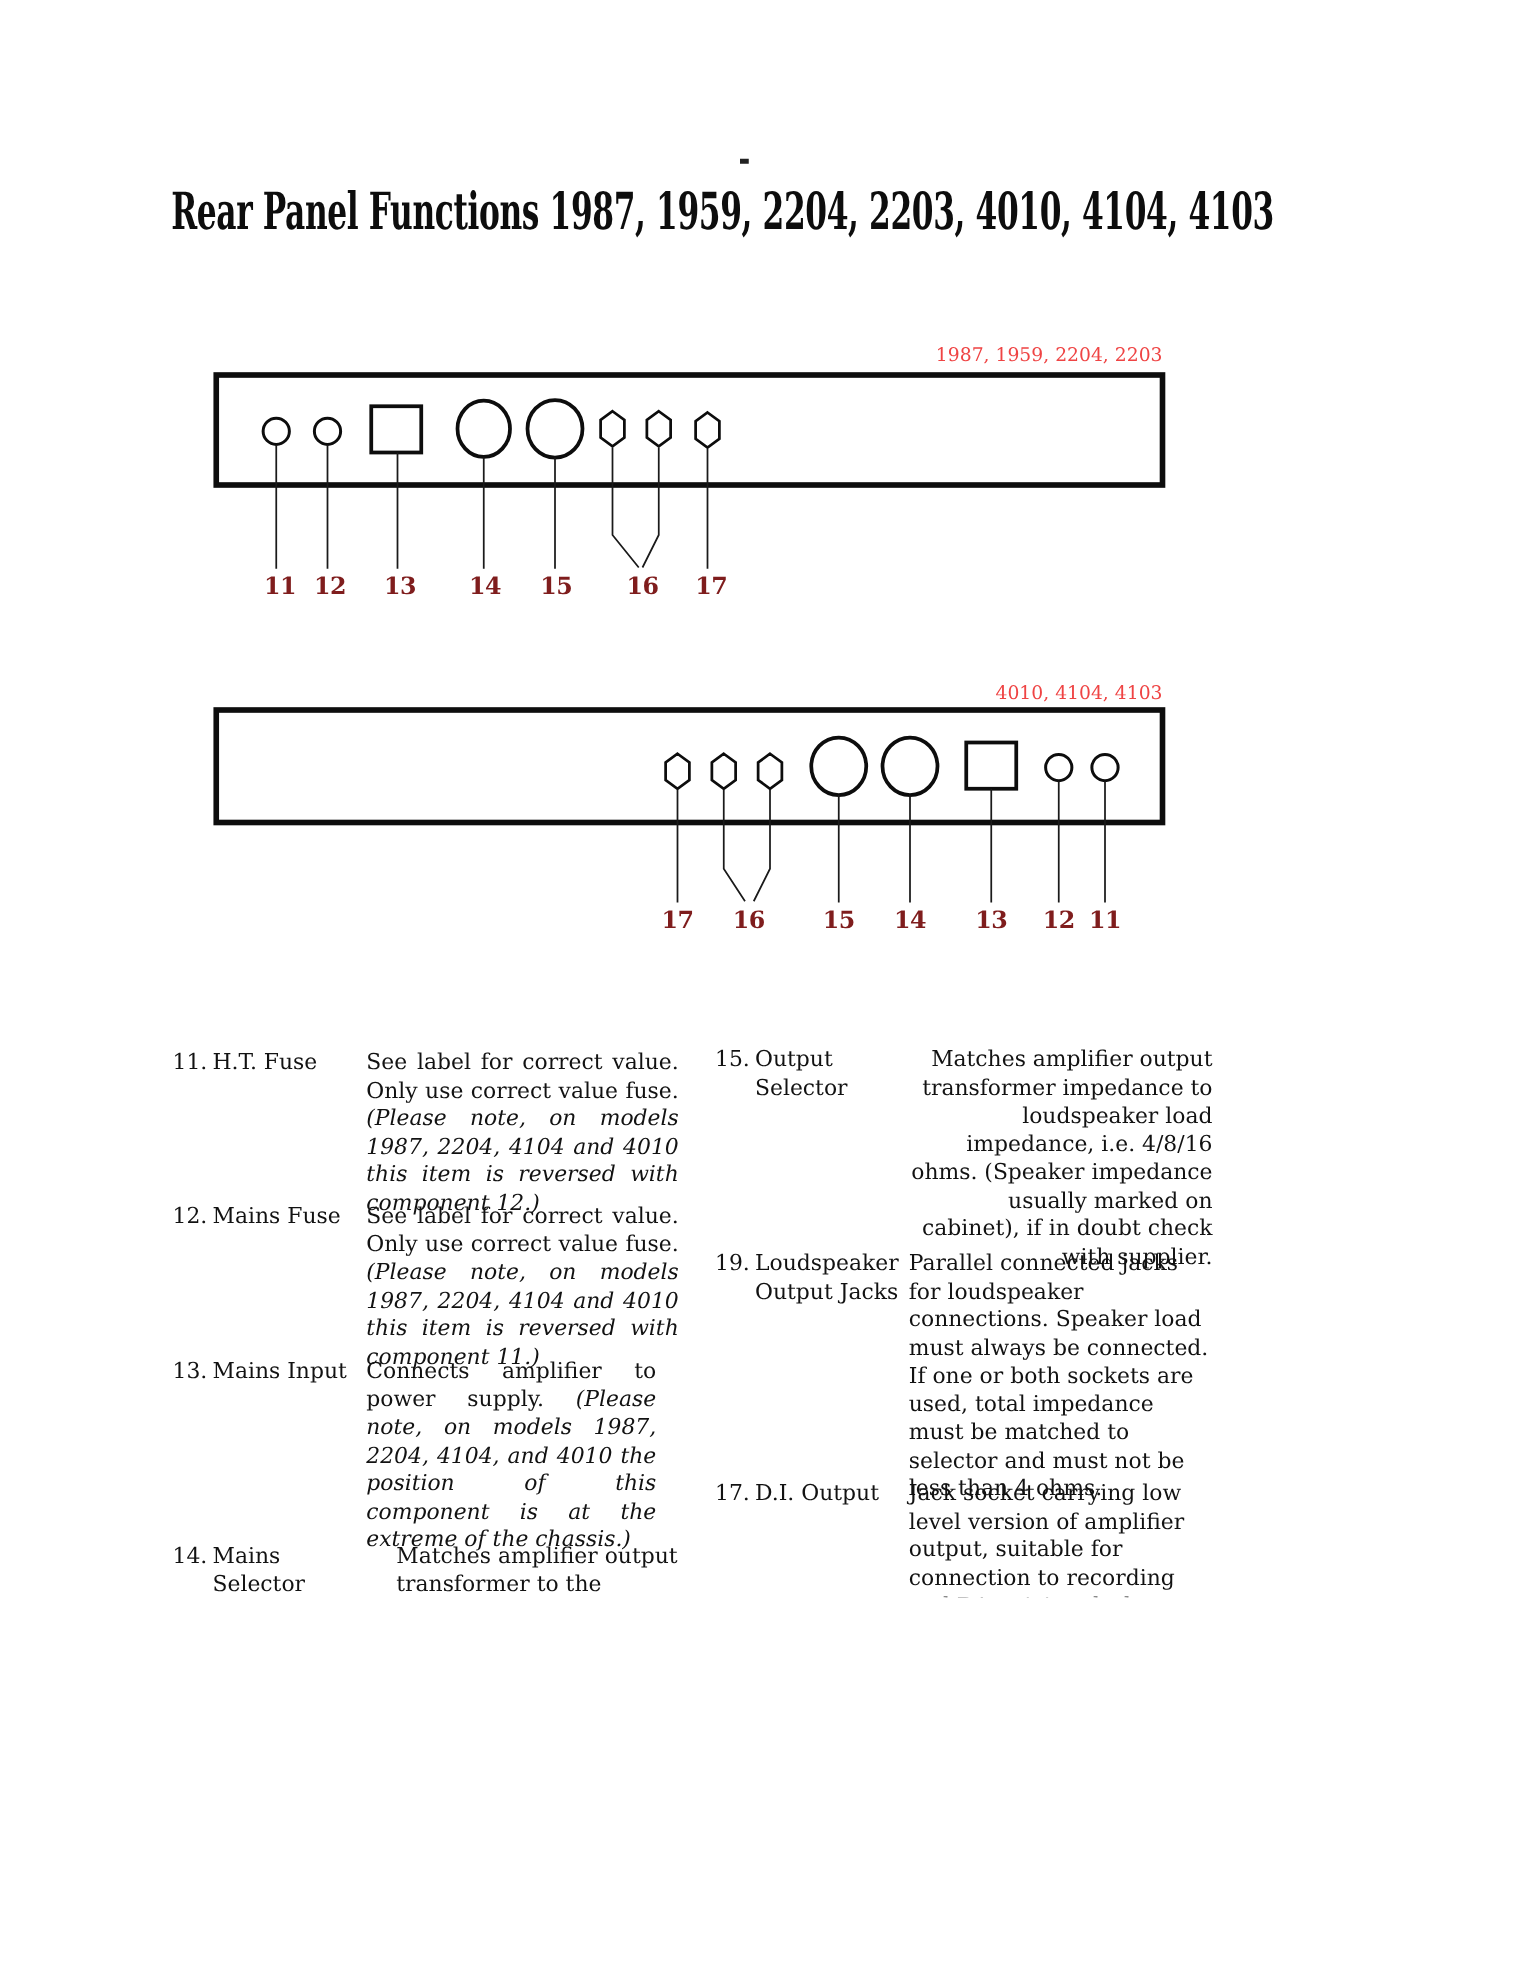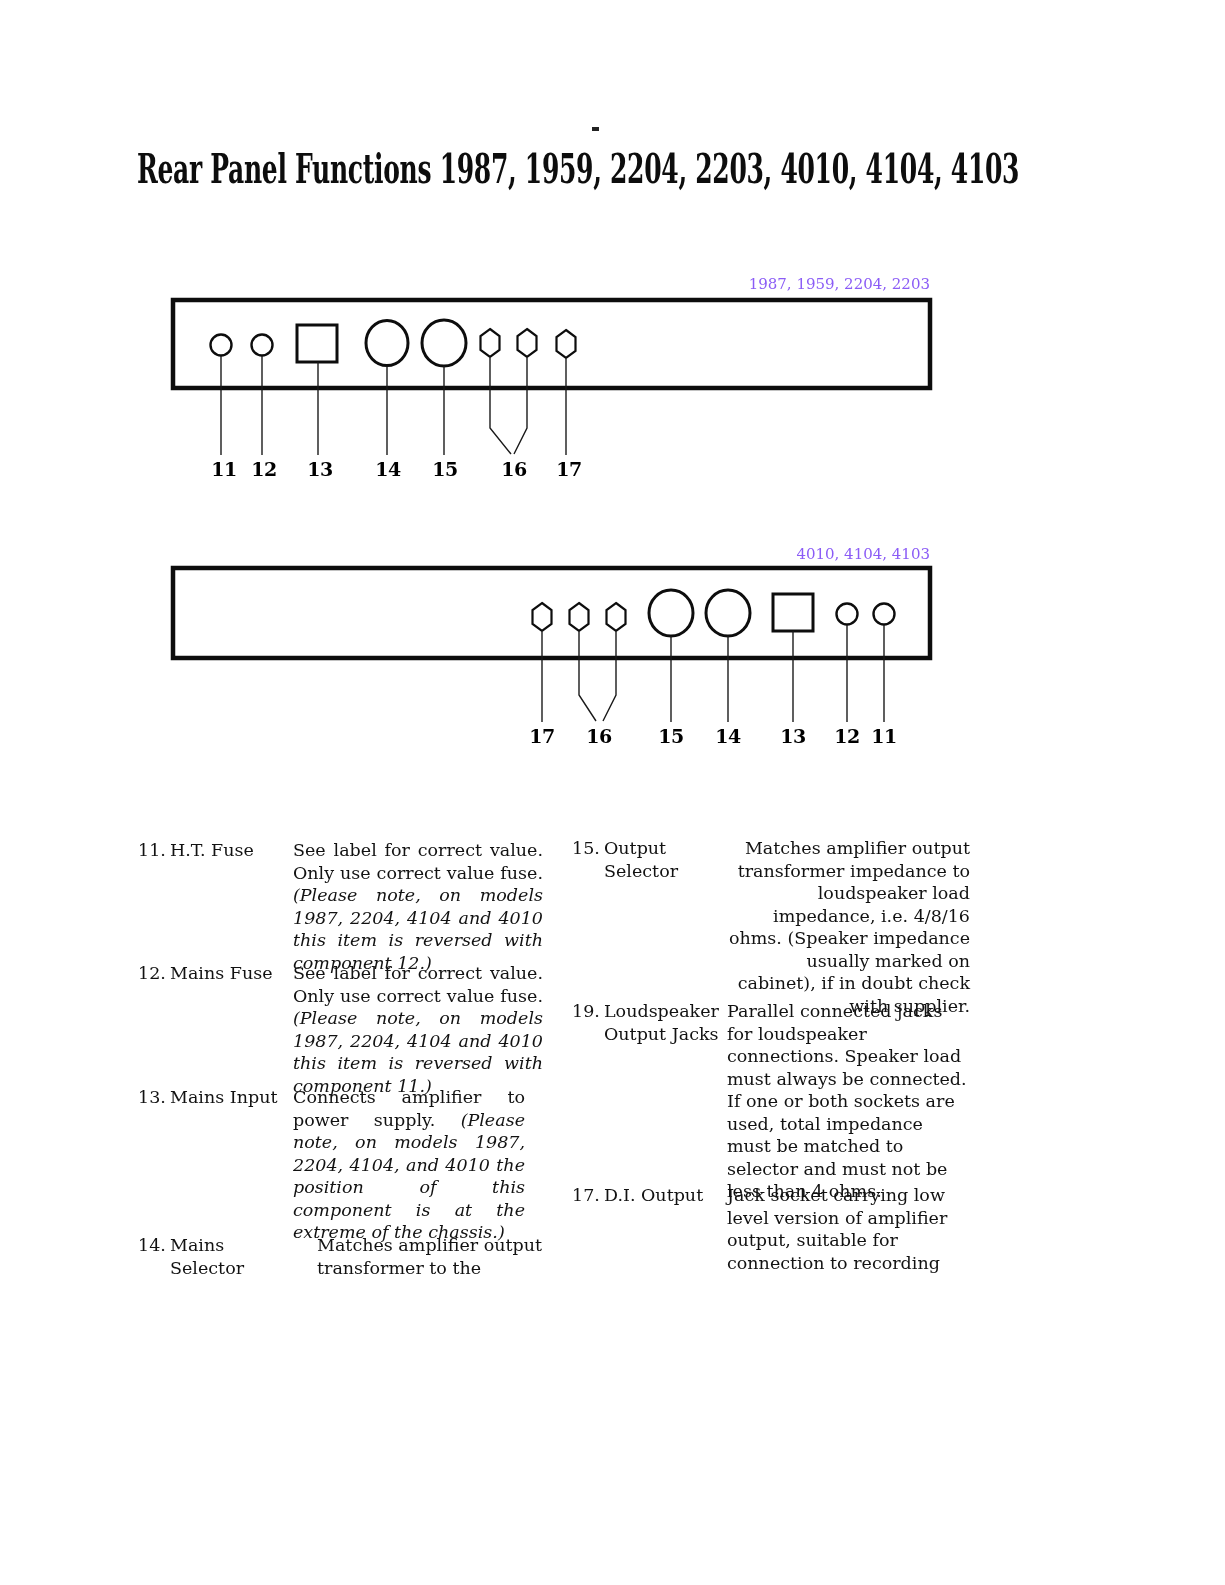--- a/index.html
+++ b/index.html
@@ -19,26 +19,26 @@
     transform:scaleX(0.61);transform-origin:left top;
     letter-spacing:-0.5px;
     color:#0d0d0d;
   }
   .speck{position:absolute;background:#222;}
   
   .diagram{position:absolute;left:0;width:1225px;height:215px;}
   .diagram svg{position:absolute;left:0;top:0;}
   .diagram-caption{
     position:absolute;left:600px;top:5px;width:330px;
-    text-align:right;font-size:15px;color:#8b5cf6;
+    text-align:right;font-size:15px;color:#ef4444;
   }
   .callout{
     position:absolute;
     transform:translateX(-50%);
-    font-size:19px;font-weight:bold;color:#000000;
+    font-size:19px;font-weight:bold;color:#7f1d1d;
     letter-spacing:-0.5px;
   }
   
   .item{position:absolute;}
   .item .head{
     position:absolute;left:0;top:0;width:152px;
     display:flex;font-size:17.5px;line-height:22.5px;
   }
   .item .num{width:32px;flex:0 0 32px;}
   .item .term{flex:1;}

